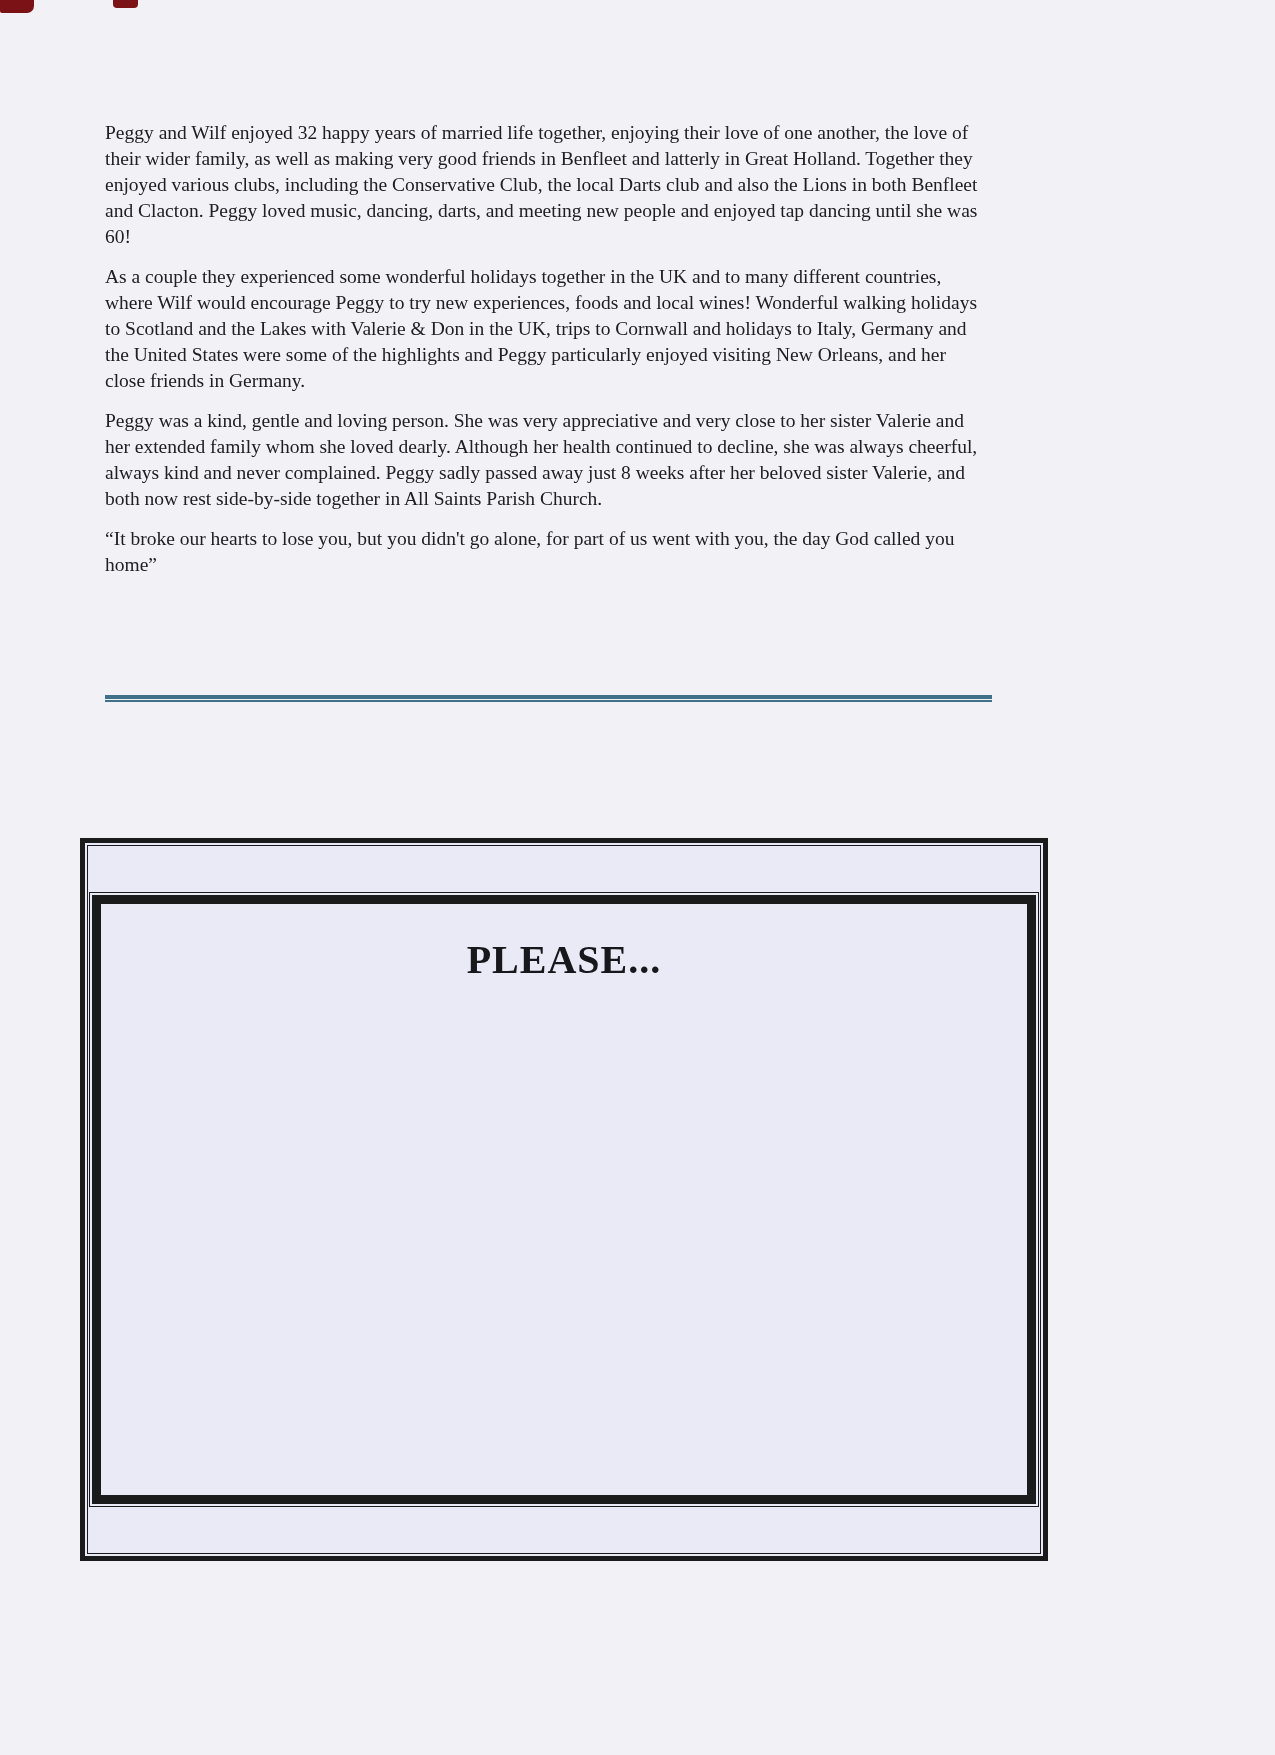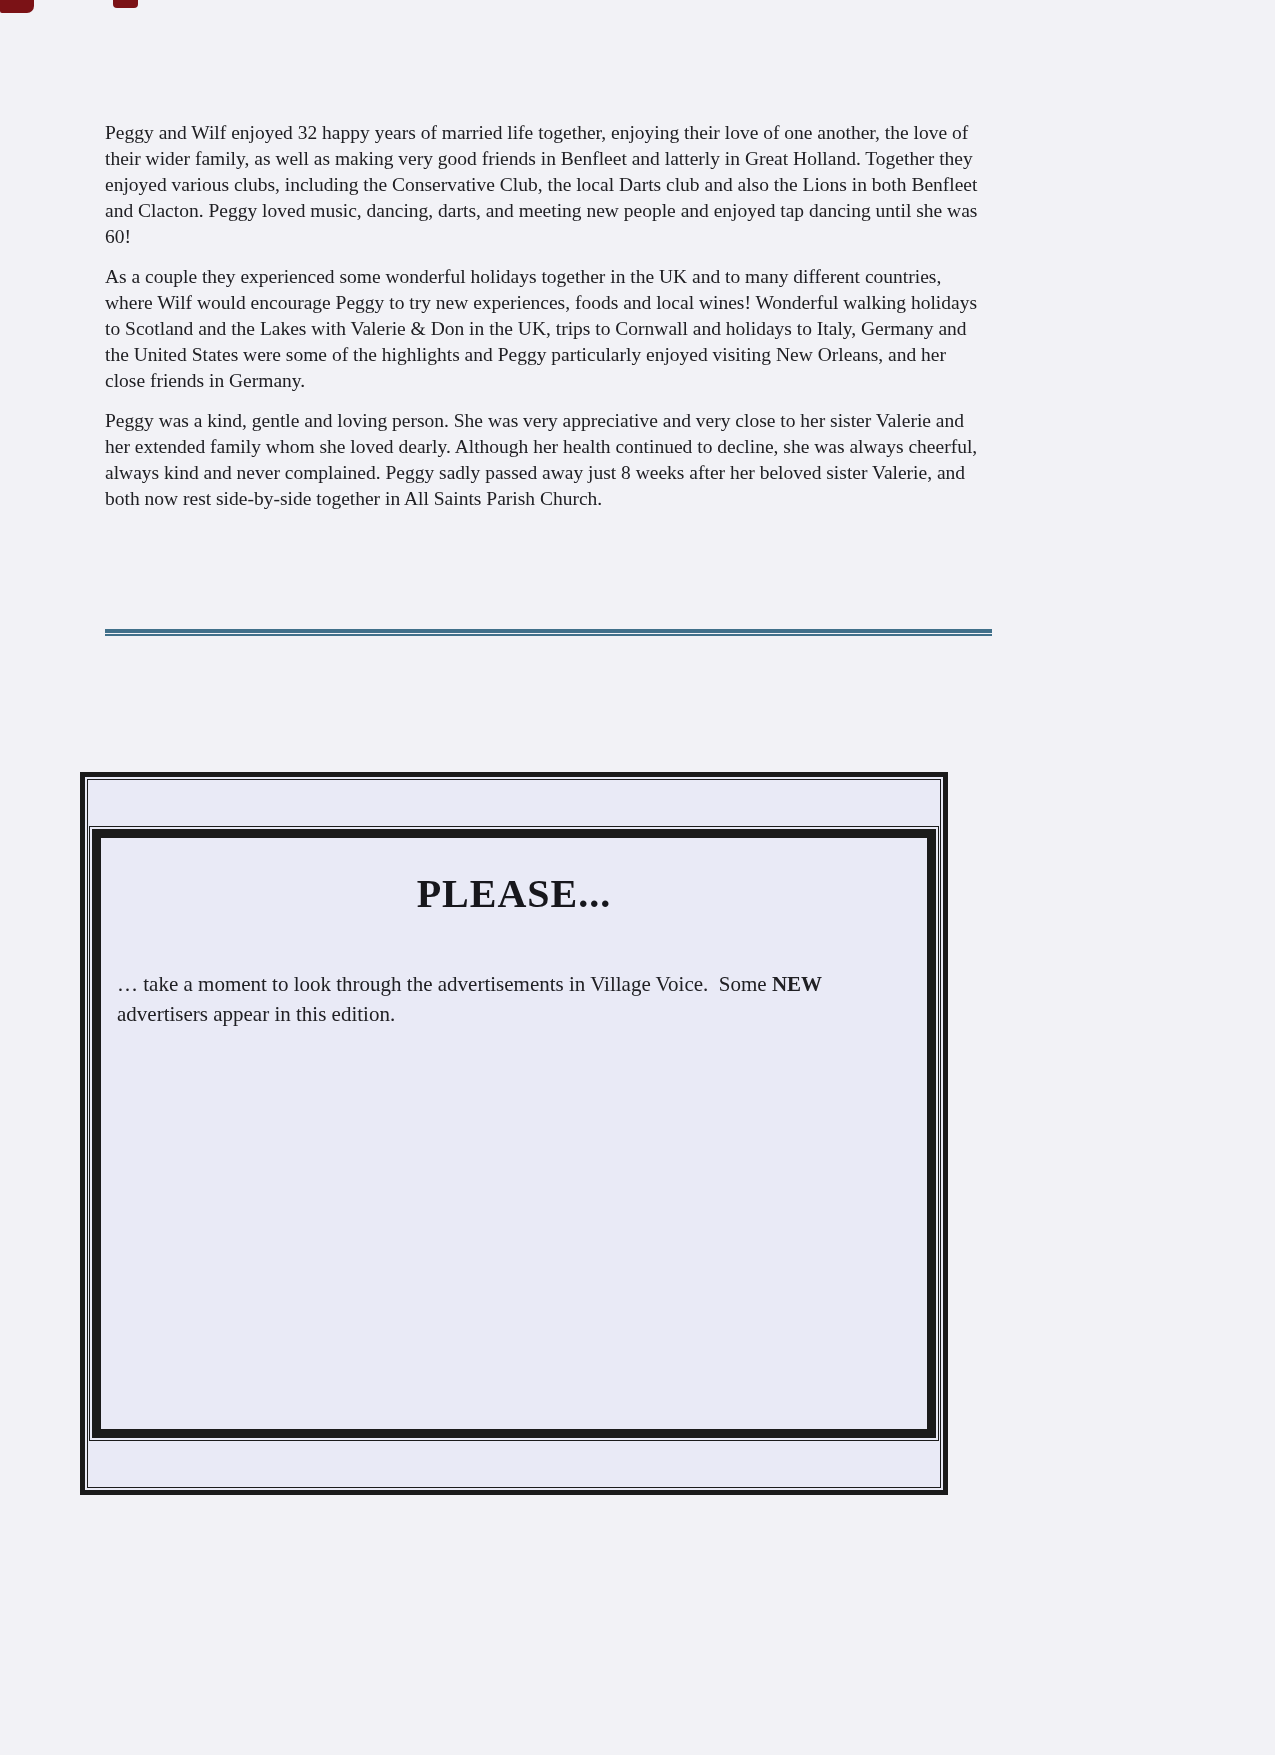--- a/index.html
+++ b/index.html
@@ -33,21 +33,21 @@
     height: 1px;
     border: none;
     border-top: 4px solid #41708a;
     border-bottom: 2px solid #41708a;
     background: transparent;
   }
 
   .notice-frame {
     box-sizing: border-box;
     margin: 136px 0 0 80px;
-    width: 868px;
+    width: 968px;
     background: #e9eaf6;
     border: 5px solid #1b1b1b;
     padding: 2px;
   }
   .notice-frame-inner { border: 1px solid #1b1b1b; }
   .notice-main {
     margin: 49px 4px;
     border: 9px solid #1b1b1b;
     outline: 1px solid #1b1b1b;
     outline-offset: 2px;
@@ -79,28 +79,28 @@
 
 <div class="page">
 
   <div class="artifact artifact-1"></div>
   <div class="artifact artifact-2"></div>
 
   <main class="obituary">
     <p>Peggy and Wilf enjoyed 32 happy years of married life together, enjoying their love of one another, the love of their wider family, as well as making very good friends in Benfleet and latterly in Great Holland. Together they enjoyed various clubs, including the Conservative Club, the local Darts club and also the Lions in both Benfleet and Clacton. Peggy loved music, dancing, darts, and meeting new people and enjoyed tap dancing until she was 60!</p>
     <p>As a couple they experienced some wonderful holidays together in the UK and to many different countries, where Wilf would encourage Peggy to try new experiences, foods and local wines! Wonderful walking holidays to Scotland and the Lakes with Valerie &amp; Don in the UK, trips to Cornwall and holidays to Italy, Germany and the United States were some of the highlights and Peggy particularly enjoyed visiting New Orleans, and her close friends in Germany.</p>
     <p>Peggy was a kind, gentle and loving person. She was very appreciative and very close to her sister Valerie and her extended family whom she loved dearly. Although her health continued to decline, she was always cheerful, always kind and never complained. Peggy sadly passed away just 8 weeks after her beloved sister Valerie, and both now rest side-by-side together in All Saints Parish Church.</p>
+    <p class="quote">“It broke our hearts to lose you, but you didn't go alone, for part of us went with you, the day God called you home”</p>
   </main>
 
   <hr class="divider">
 
   <section class="notice-frame">
     <div class="notice-frame-inner">
       <div class="notice-main">
         <div class="notice-content">
           <h2 class="please-heading">PLEASE...</h2>
-          <p class="np1"><span>… take a moment to look through the advertisements in Village Voice.  Some </span><strong>NEW</strong><span> advertisers appear in this edition.</span></p>
         </div>
       </div>
     </div>
   </section>
 
 </div>
 
 </body></html>

